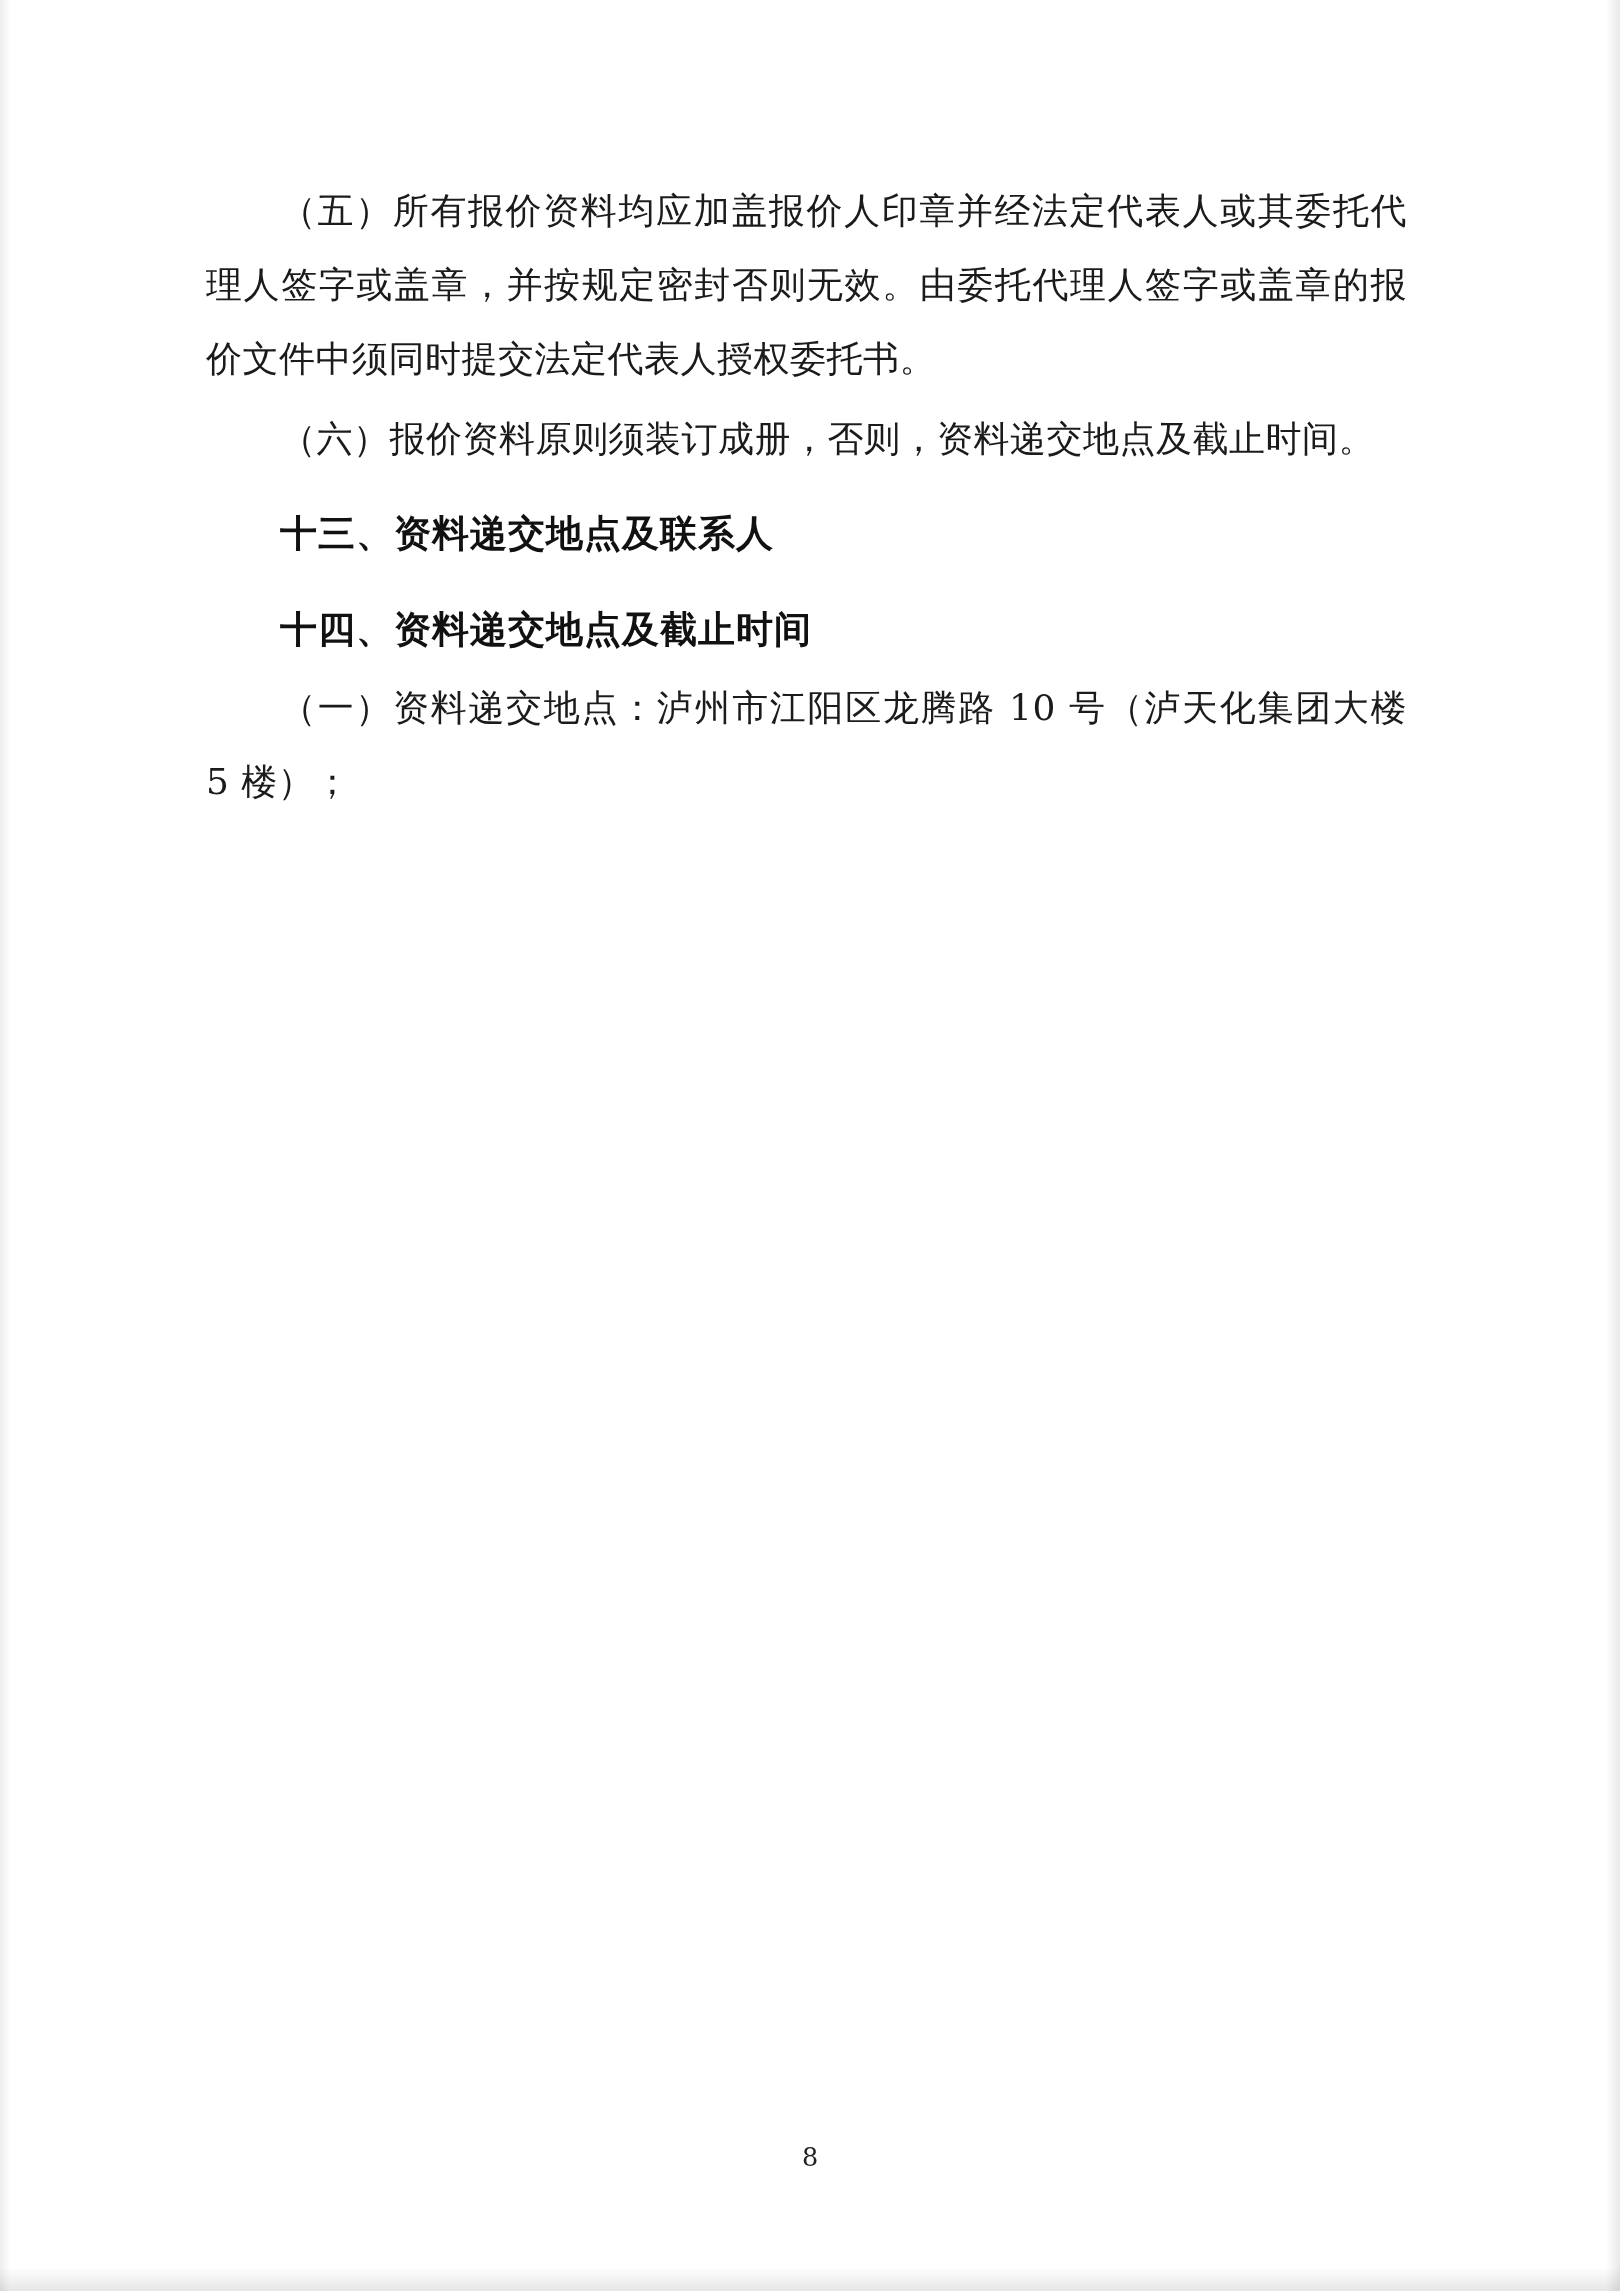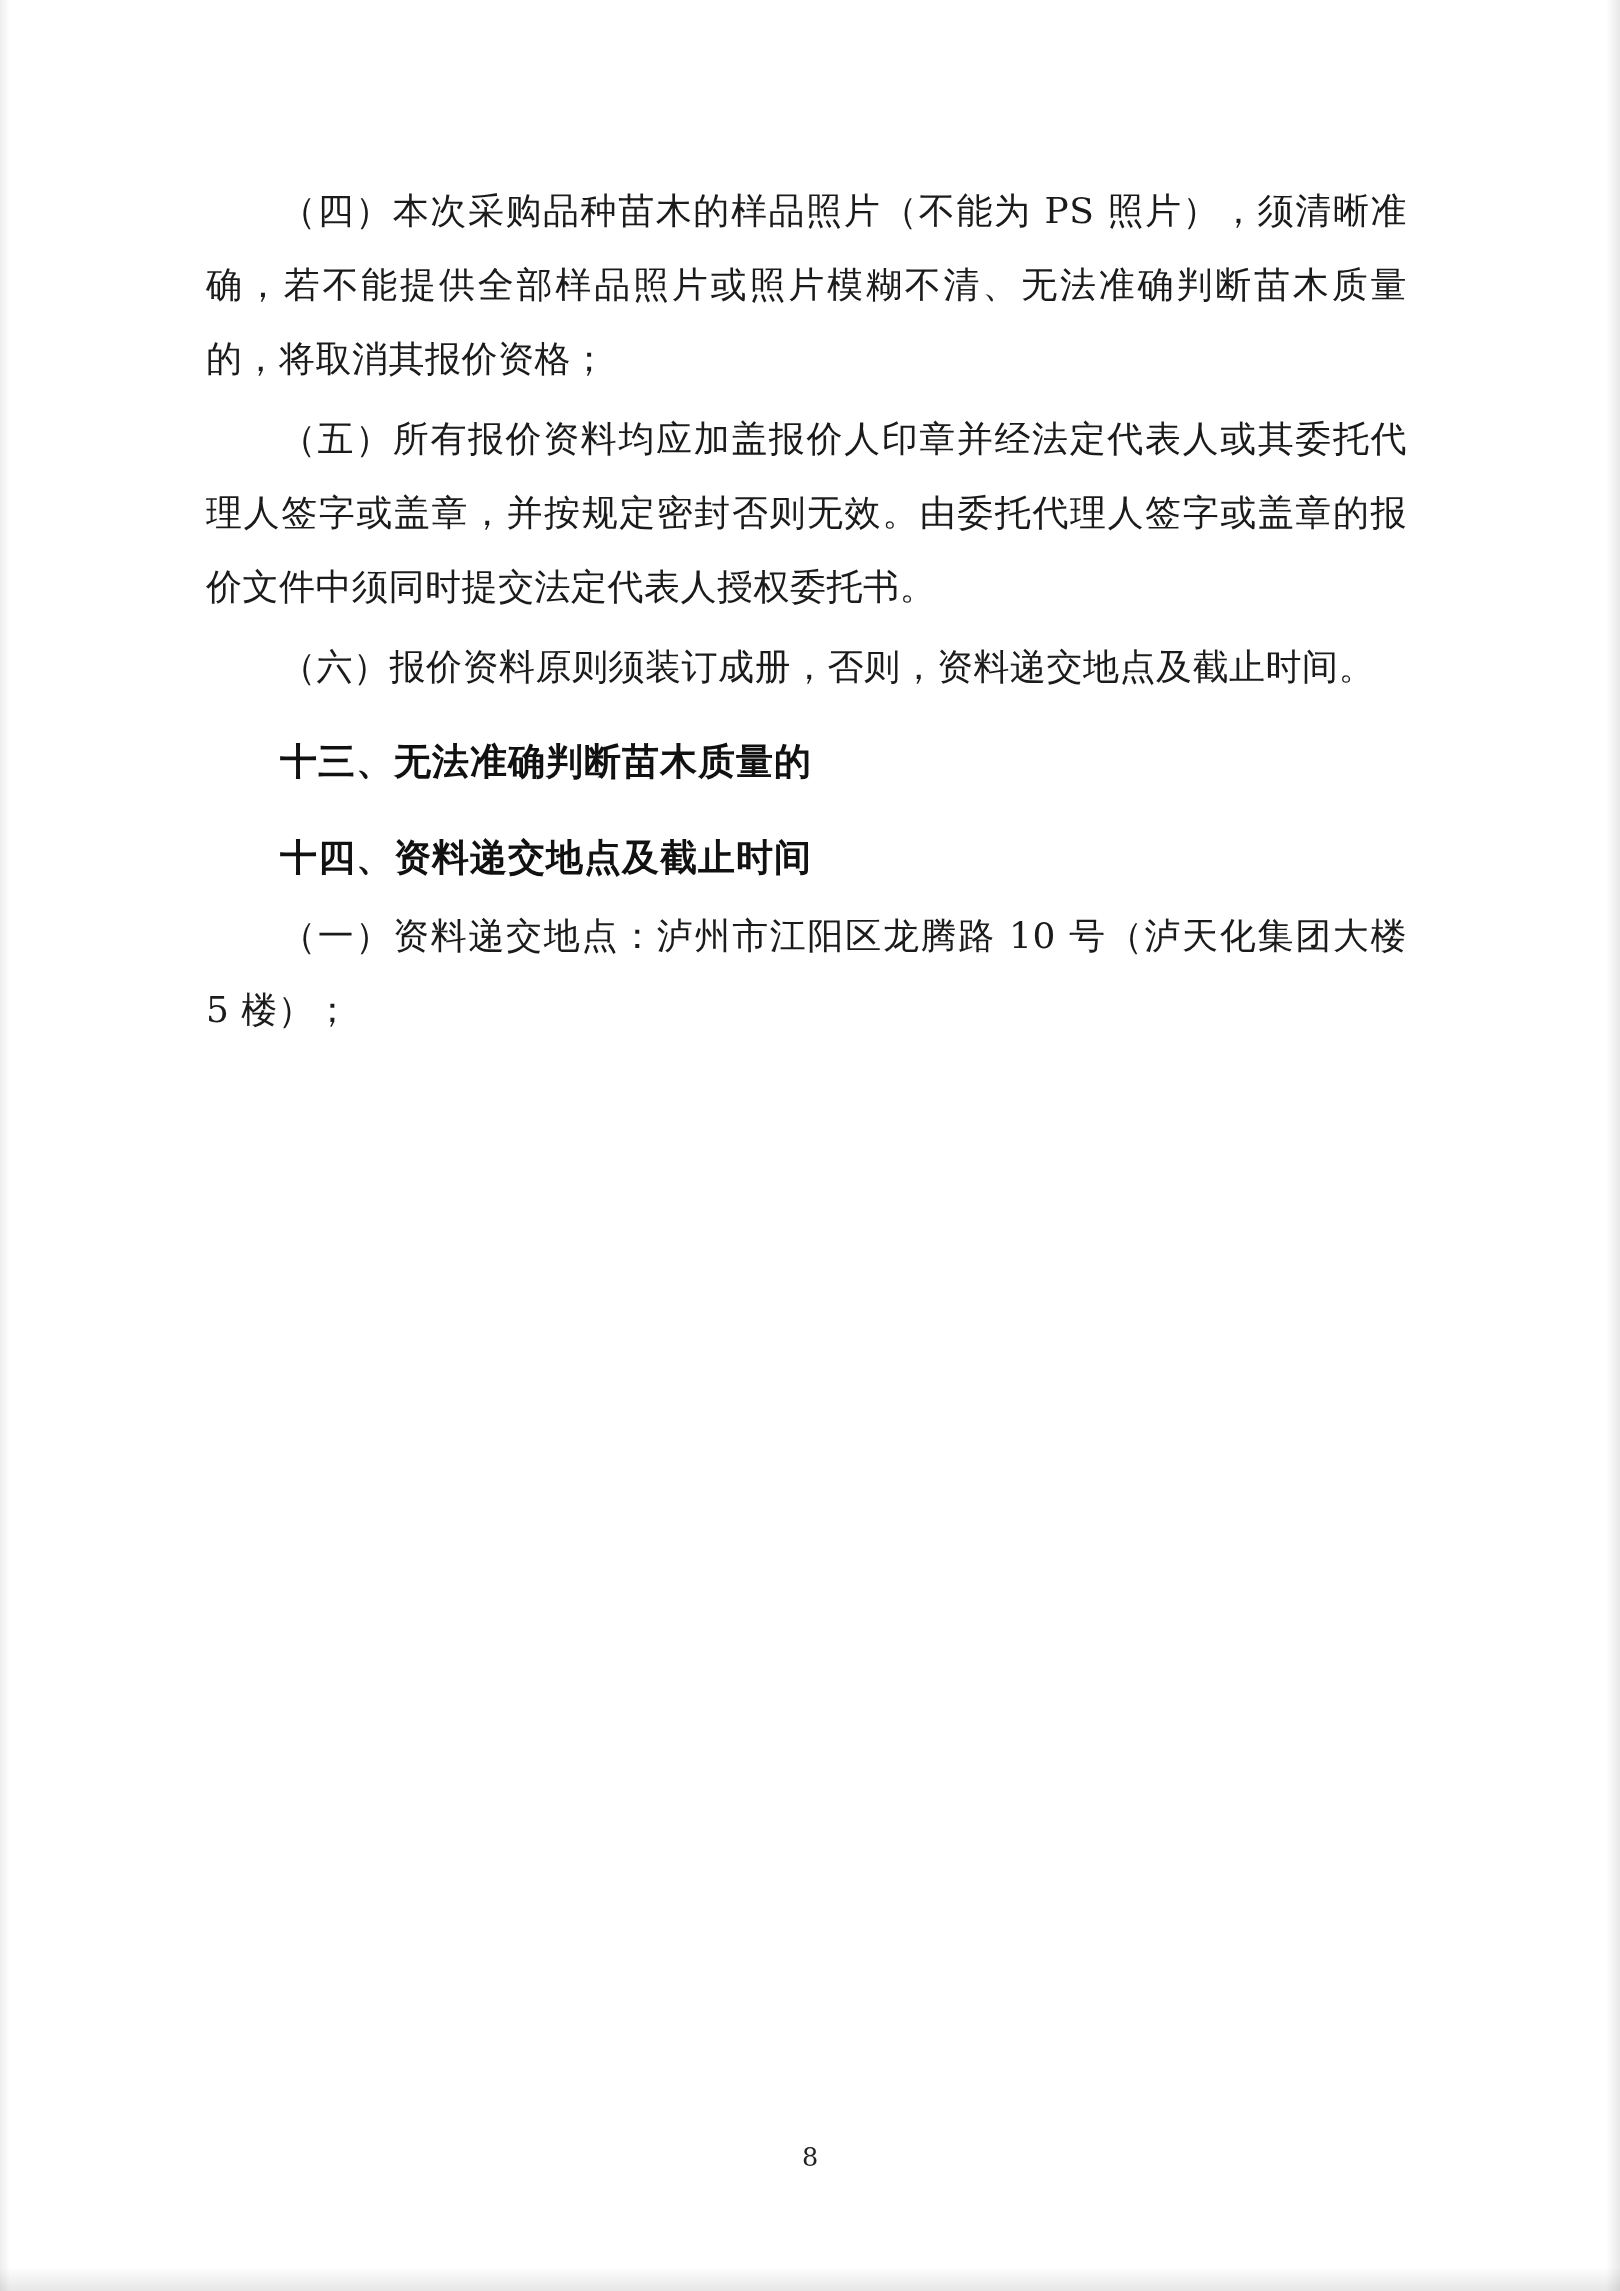--- a/index.html
+++ b/index.html
@@ -83,27 +83,26 @@
     font-family: "DejaVu Serif", "Liberation Serif", serif;
   }
 </style>
 </head>
 <body>
 
 <div class="page">
 
   <div class="content">
 
-    <p class="body-text indent">（四）本次采购品种苗木的样品照片（不能为 PS 照片），须清晰准确，若不能提供全部样品照片或照片模糊不清、无法准确判断苗木质量的，将取消其报价资格；</p>
 
     <p class="body-text indent">（五）所有报价资料均应加盖报价人印章并经法定代表人或其委托代理人签字或盖章，并按规定密封否则无效。由委托代理人签字或盖章的报价文件中须同时提交法定代表人授权委托书。</p>
 
     <p class="body-text indent">（六）报价资料原则须装订成册，否则，资料递交地点及截止时间。</p>
 
-    <h2 class="section-heading">十三、无法准确判断苗木质量的</h2>
+    <h2 class="section-heading">十三、资料递交地点及联系人</h2>
 
 
 
     <h2 class="section-heading">十四、资料递交地点及截止时间</h2>
 
     <p class="body-text indent">（一）资料递交地点：泸州市江阳区龙腾路 10 号（泸天化集团大楼 5 楼）；</p>
 
   </div>
 
   <div class="page-number">8</div>

